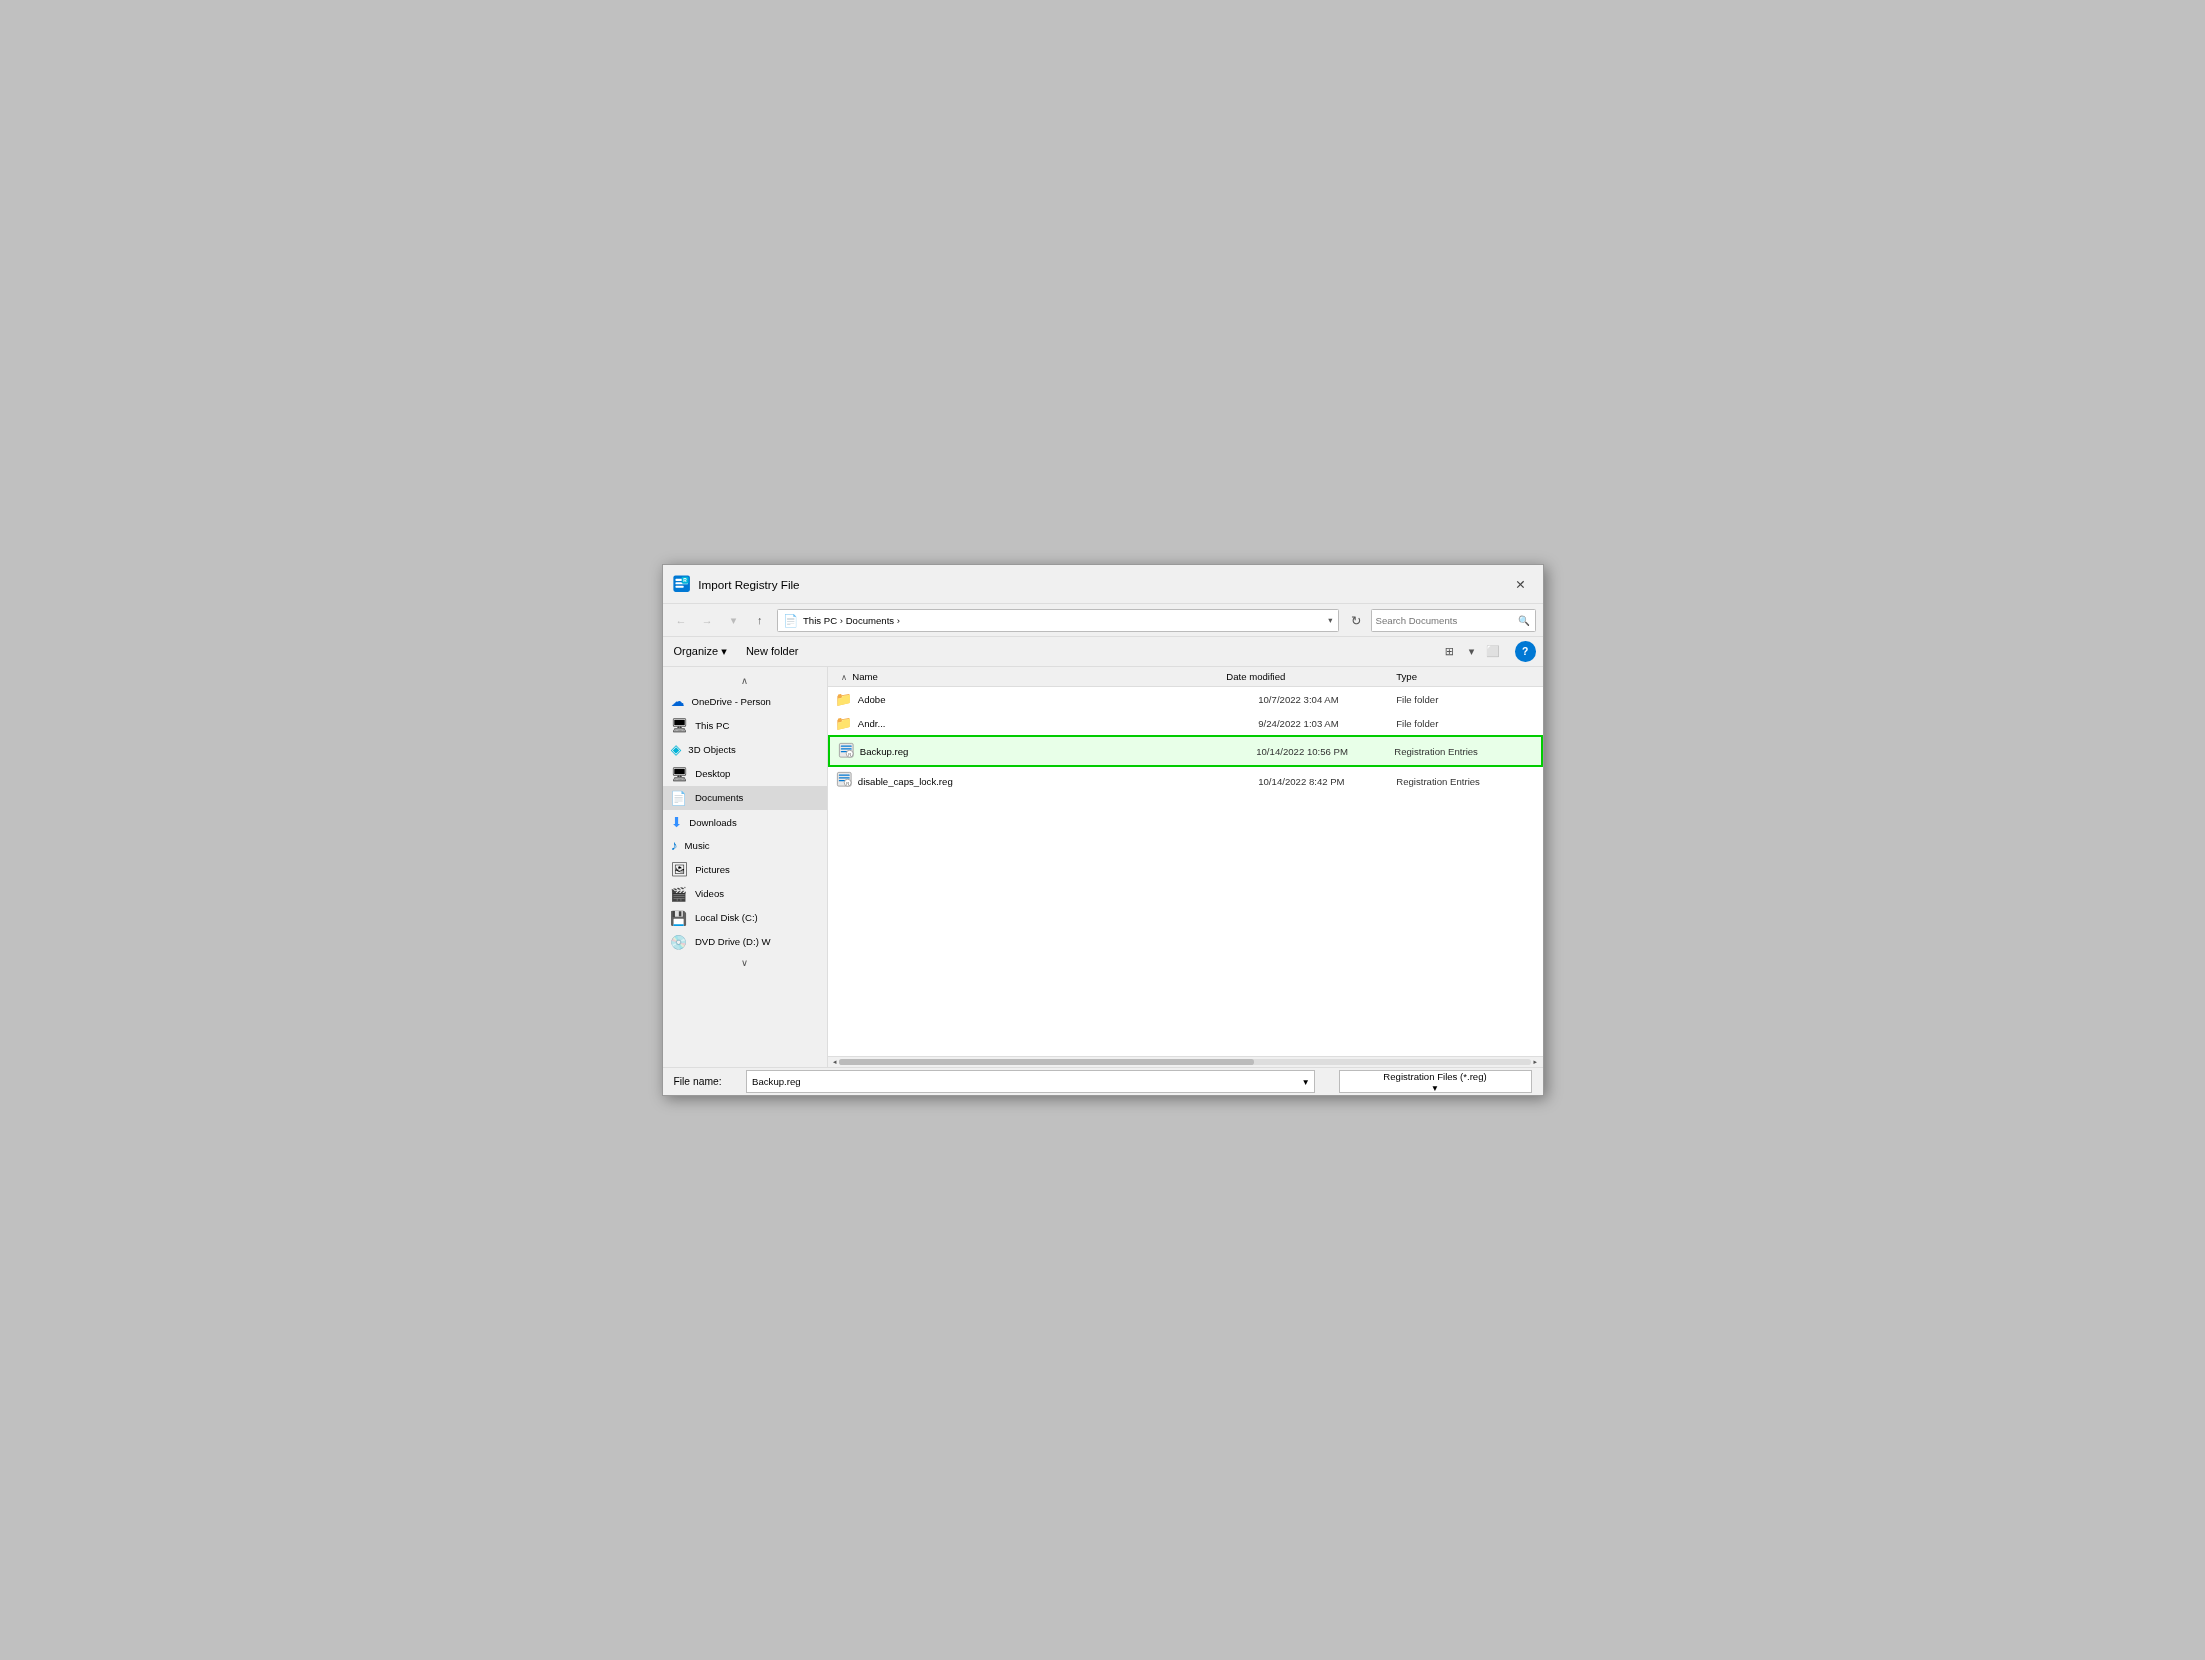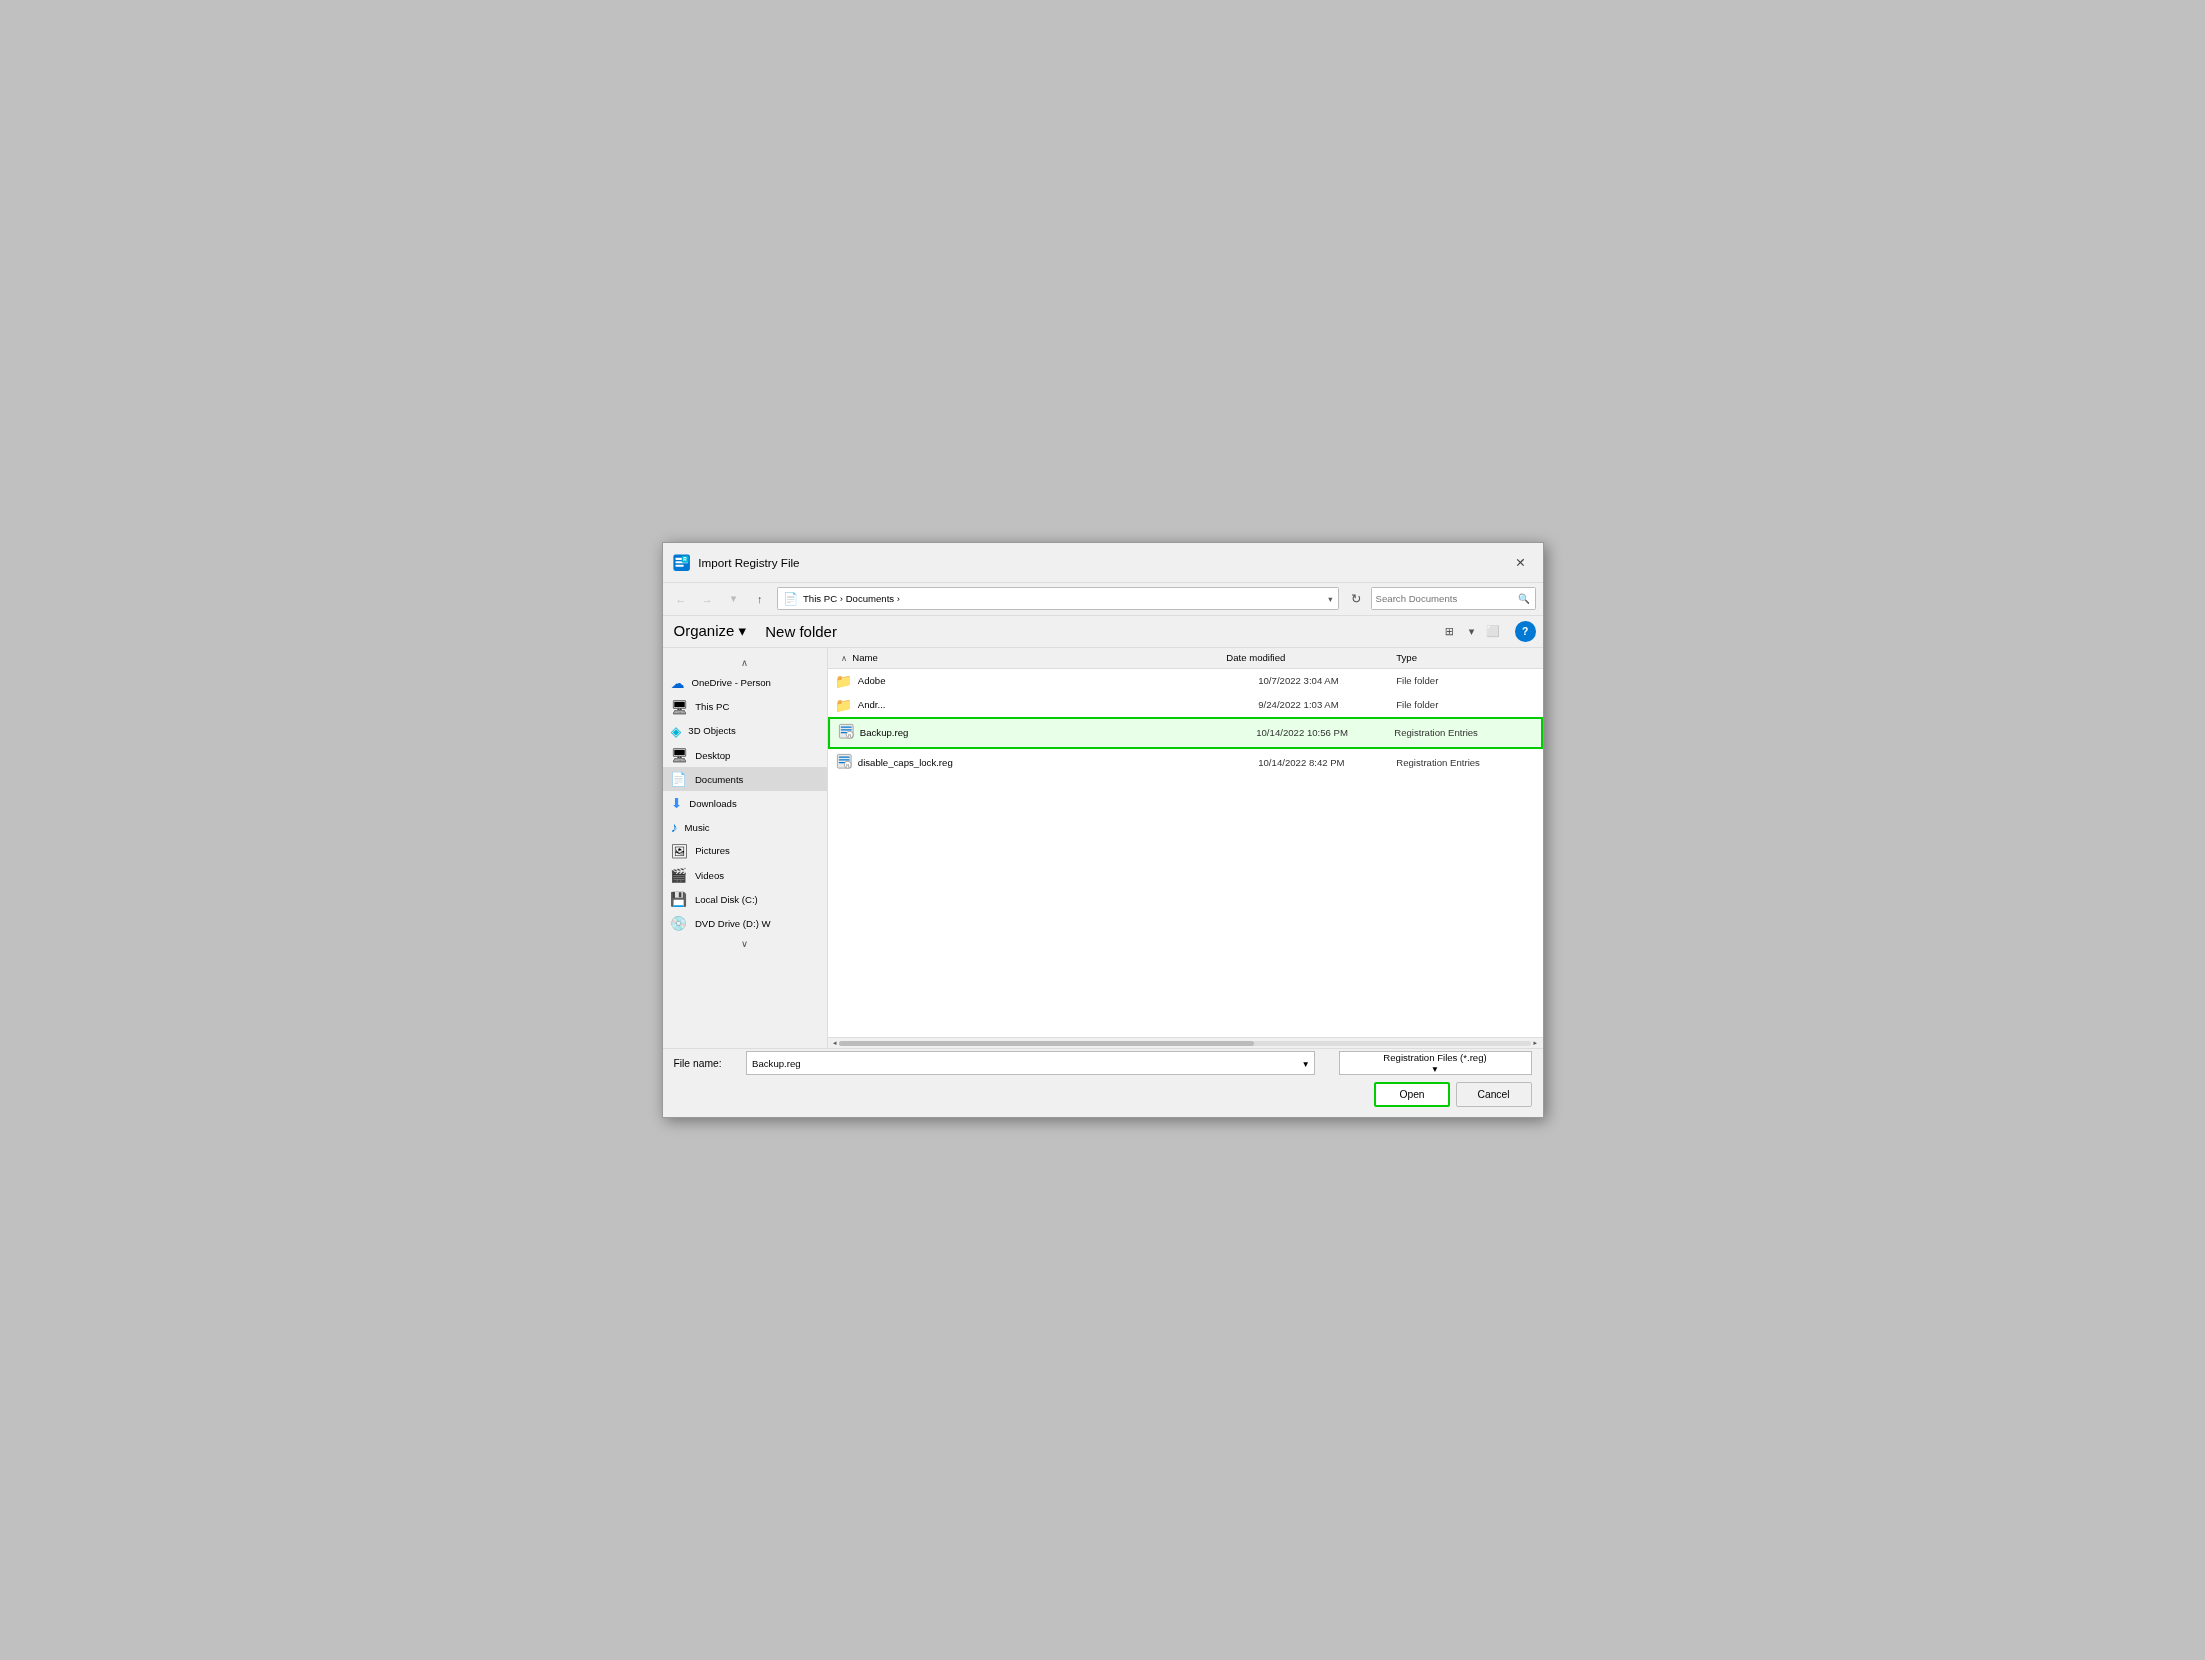--- a/index.html
+++ b/index.html
@@ -126,21 +126,21 @@
     
     .toolbar2 {
       display: flex;
       align-items: center;
       padding: 4.1px 6.9px;
       gap: 11px;
       background: #f0f0f0;
       border-bottom: 0.7px solid #ddd;
     }
     .toolbar2-btn {
-      font-size: 15px;
+      font-size: 11px;
       color: #000;
       cursor: pointer;
       display: flex;
       align-items: center;
       gap: 2.8px;
       padding: 2.8px 4.1px;
       border-radius: 2.1px;
     }
     .toolbar2-spacer { flex: 1; }
     .view-icons {
@@ -538,18 +538,14 @@
     <div class="file-name-input">
       <span>Backup.reg</span>
       <span>▾</span>
     </div>
     <div class="file-type-select">
       <span>Registration Files (*.reg)</span>
       <span>▾</span>
     </div>
   </div>
 
-  <div class="btn-row">
-    <div class="dialog-btn open-btn">Open</div>
-    <div class="dialog-btn">Cancel</div>
-  </div>
 </div>
 
 
 </body></html>

